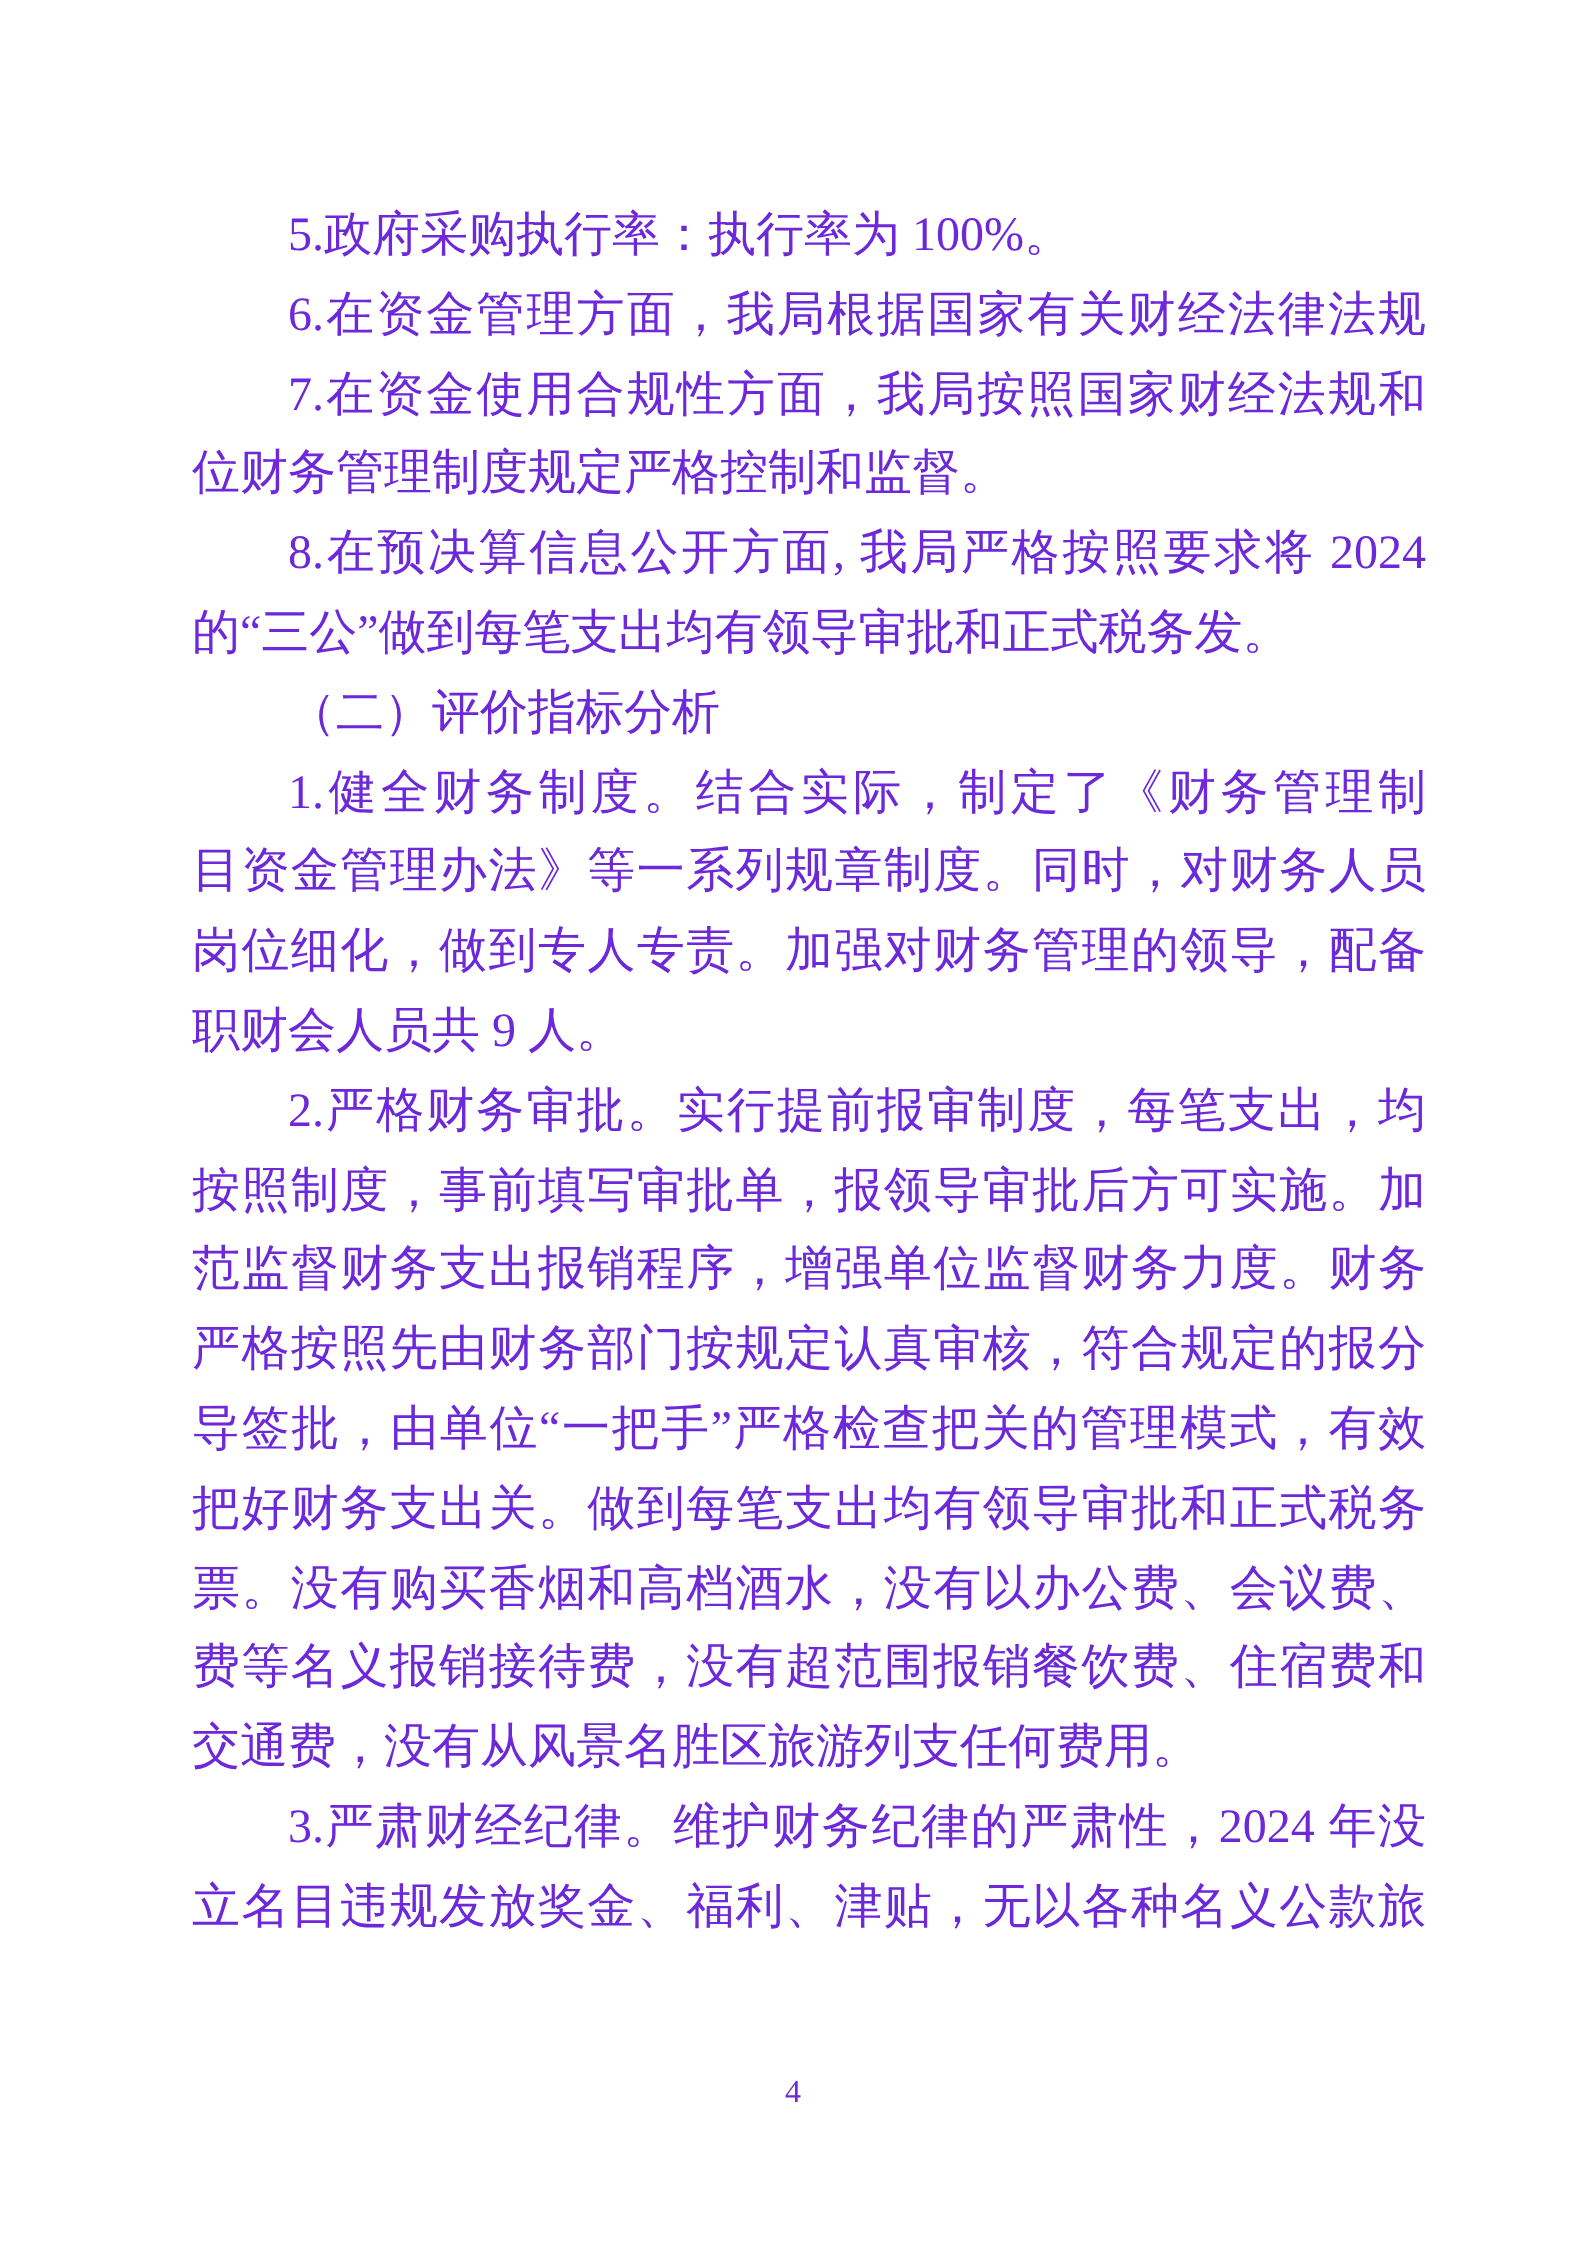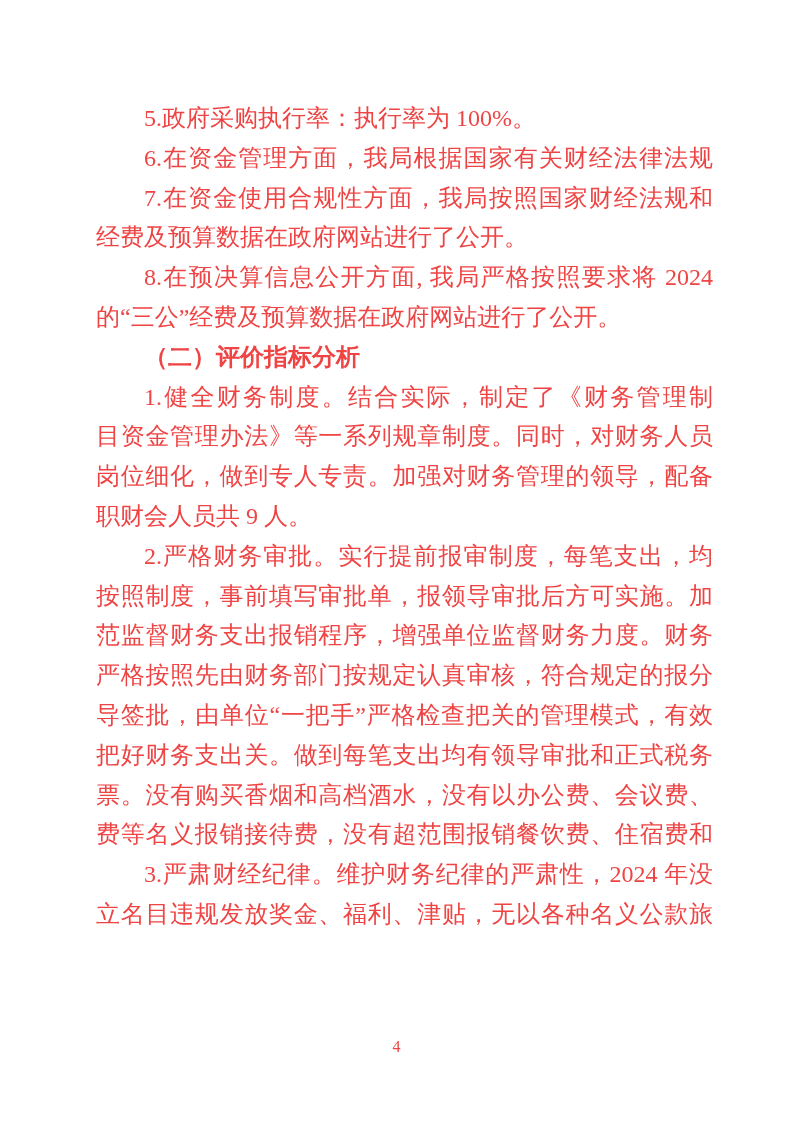--- a/index.html
+++ b/index.html
@@ -5,21 +5,21 @@
   html, body {
     margin: 0;
     padding: 0;
     background: #ffffff;
   }
   .page {
     position: relative;
     width: 793px;
     height: 1122px;
     background: #ffffff;
-    color: #ef4444;
+    color: #6d28d9;
     font-family: "Liberation Serif", "DejaVu Serif", serif;
     overflow: hidden;
   }
   .doc-body {
     position: absolute;
     left: 96px;
     top: 99px;
     width: 617px;
   }
   .doc-line {
@@ -32,21 +32,21 @@
   
   .doc-line.fill {
     text-align: justify;
     text-align-last: justify;
   }
   
   .doc-line.indent {
     text-indent: 48px;
   }
   .doc-line.heading {
-    font-weight: bold;
+    font-weight: normal;
   }
   .page-footer {
     position: absolute;
     left: 0;
     right: 0;
     top: 1036px;
     text-align: center;
   }
   .page-number {
     font-size: 16px;
@@ -55,35 +55,36 @@
 </style>
 </head>
 <body>
 
 <div class="page">
   <div class="doc-body">
 
   <div class="doc-line indent">5.政府采购执行率：执行率为 100%。</div>
       <div class="doc-line indent fill">6.在资金管理方面，我局根据国家有关财经法律法规和实</div>
       <div class="doc-line indent fill">7.在资金使用合规性方面，我局按照国家财经法规和本单</div>
-      <div class="doc-line">经费及预算数据在政府网站进行了公开。</div>
+      <div class="doc-line">位财务管理制度规定严格控制和监督。</div>
       <div class="doc-line indent fill">8.在预决算信息公开方面, 我局严格按照要求将 2024 年度</div>
-      <div class="doc-line">的“三公”经费及预算数据在政府网站进行了公开。</div>
+      <div class="doc-line">的“三公”做到每笔支出均有领导审批和正式税务发。</div>
       <div class="doc-line heading indent">（二）评价指标分析</div>
       <div class="doc-line indent fill">1.健全财务制度。结合实际，制定了《财务管理制度》《项</div>
       <div class="doc-line fill">目资金管理办法》等一系列规章制度。同时，对财务人员进行</div>
       <div class="doc-line fill">岗位细化，做到专人专责。加强对财务管理的领导，配备了专</div>
       <div class="doc-line">职财会人员共 9 人。</div>
       <div class="doc-line indent fill">2.严格财务审批。实行提前报审制度，每笔支出，均严格</div>
       <div class="doc-line fill">按照制度，事前填写审批单，报领导审批后方可实施。加强规</div>
       <div class="doc-line fill">范监督财务支出报销程序，增强单位监督财务力度。财务支出</div>
       <div class="doc-line fill">严格按照先由财务部门按规定认真审核，符合规定的报分管领</div>
       <div class="doc-line fill">导签批，由单位“一把手”严格检查把关的管理模式，有效地</div>
       <div class="doc-line fill">把好财务支出关。做到每笔支出均有领导审批和正式税务发</div>
       <div class="doc-line fill">票。没有购买香烟和高档酒水，没有以办公费、会议费、培训</div>
       <div class="doc-line fill">费等名义报销接待费，没有超范围报销餐饮费、住宿费和市内</div>
+      <div class="doc-line">交通费，没有从风景名胜区旅游列支任何费用。</div>
       <div class="doc-line indent fill">3.严肃财经纪律。维护财务纪律的严肃性，2024 年没有自</div>
       <div class="doc-line fill">立名目违规发放奖金、福利、津贴，无以各种名义公款旅游或</div>
     </div>
   <div class="page-footer">
     <span class="page-number">4</span>
   </div>
 </div>
 
 </body></html>

